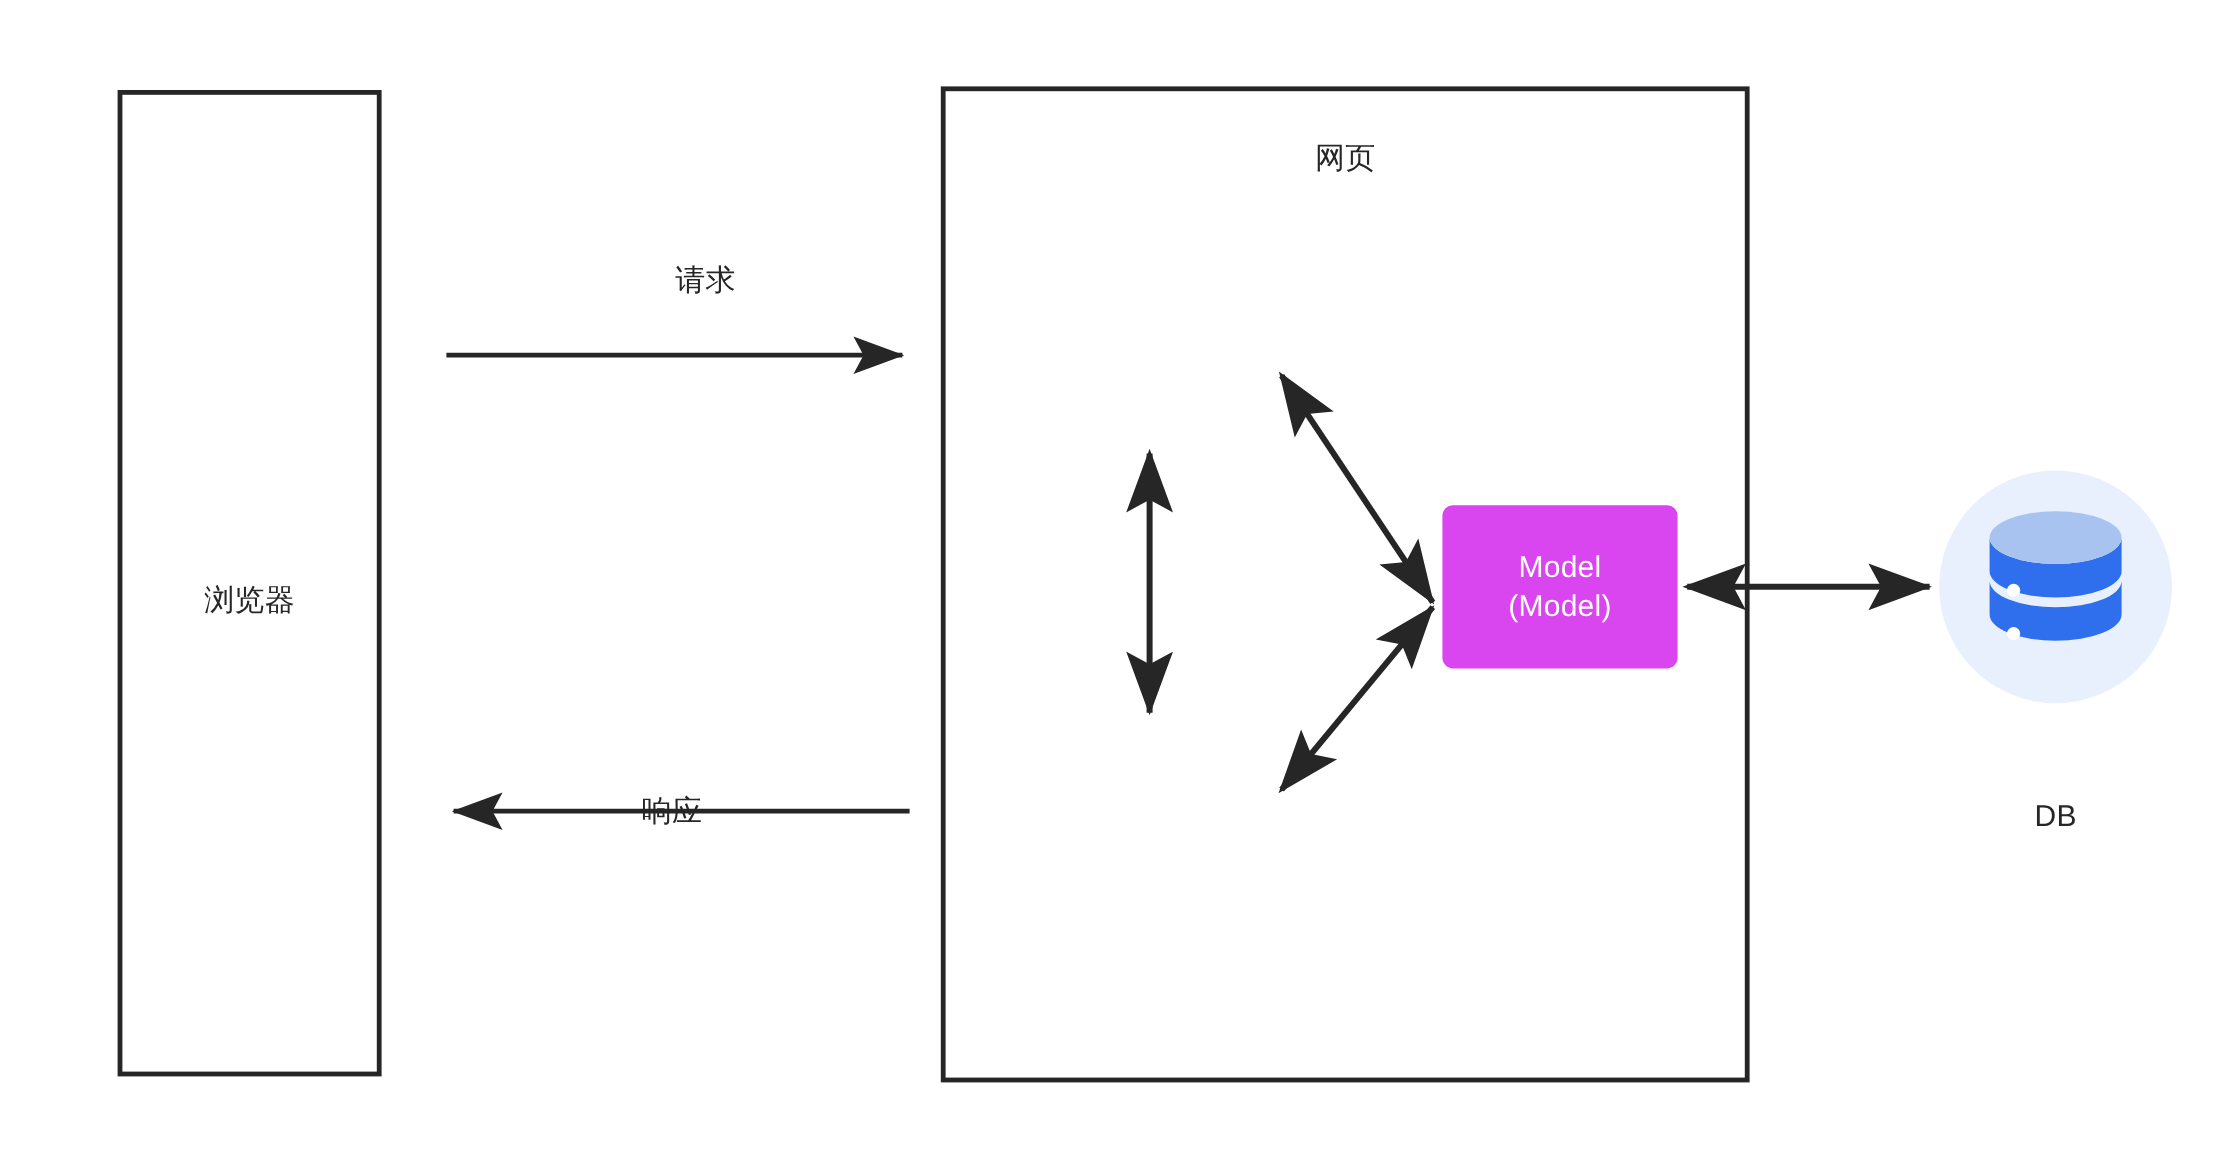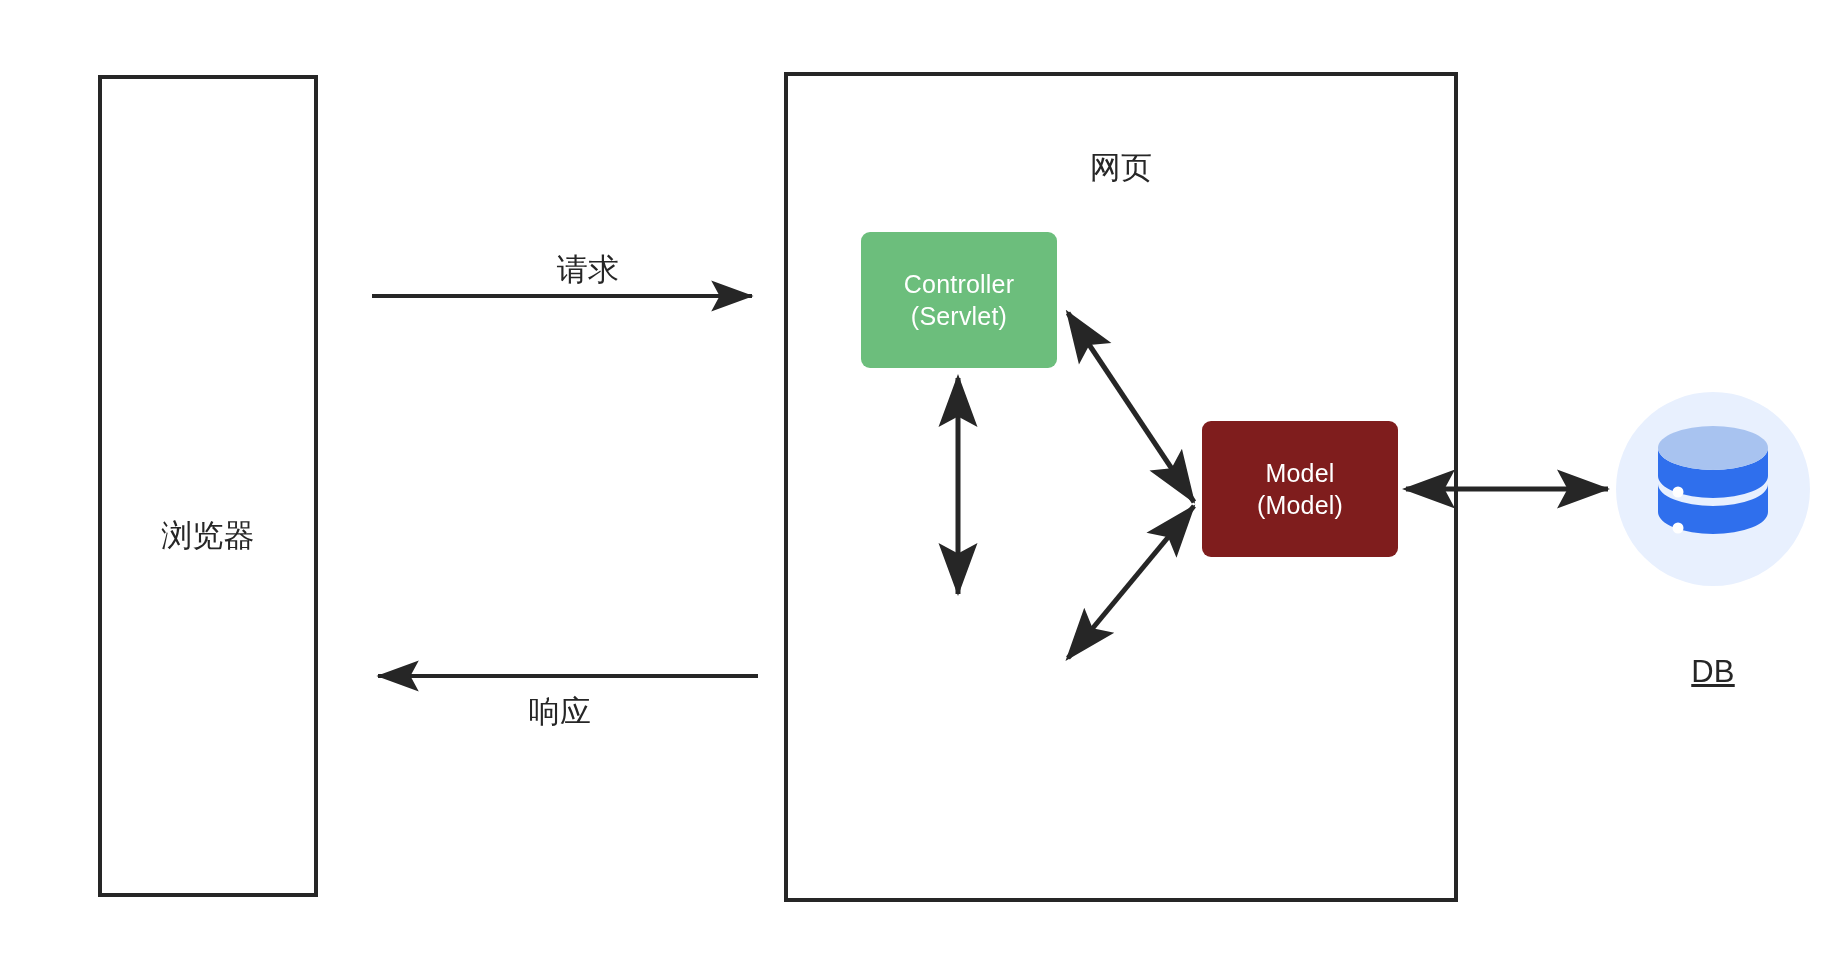--- a/index.html
+++ b/index.html
@@ -21,26 +21,25 @@
   svg#diagram {
     position: absolute;
     left: 0;
     top: 0;
     width: 1846px;
     height: 976px;
   }
   .lbl {
     position: absolute;
     color: #262626;
-    font-size: 31px;
+    font-size: 25px;
     line-height: 1.28;
     white-space: pre;
     text-align: center;
     letter-spacing: 0.2px;
-    margin-top: 32px;
   }
   .box-lbl {
     position: absolute;
     color: #ffffff;
     font-size: 25px;
     line-height: 1.28;
     white-space: pre;
     text-align: center;
     letter-spacing: 0.2px;
   }
@@ -103,26 +102,22 @@
   </svg>
 
   <div class="lbl" style="left:98px; top:484px; width:220px;">浏览器</div>
 
   <div class="lbl" style="left:1061px; top:116px; width:120px;">网页</div>
 
   <div class="lbl" style="left:508px; top:218px; width:160px;">请求</div>
 
   <div class="lbl" style="left:480px; top:660px; width:160px;">响应</div>
 
-  <div class="lbl" style="left:1653px; top:620px; width:120px;text-decoration:underline;">DB</div>
+  <div class="lbl" style="left:1653px; top:664px; width:120px;">DB</div>
 
-  <div class="node-box center-txt" style="left:861px; top:232px; width:196px; height:136px; background:#6cbe7c;">
-    <span class="box-lbl" style="position:static;">Controller</span>
-    <span class="box-lbl" style="position:static;">(Servlet)</span>
-  </div>
 
-  <div class="node-box center-txt" style="left:1202px; top:421px; width:196px; height:136px; background:#7f1d1d;">
+  <div class="node-box center-txt" style="left:1202px; top:421px; width:196px; height:136px; background:#d946ef;">
     <span class="box-lbl" style="position:static;">Model</span>
     <span class="box-lbl" style="position:static;">(Model)</span>
   </div>
 
 
 </div>
 
 </body></html>

